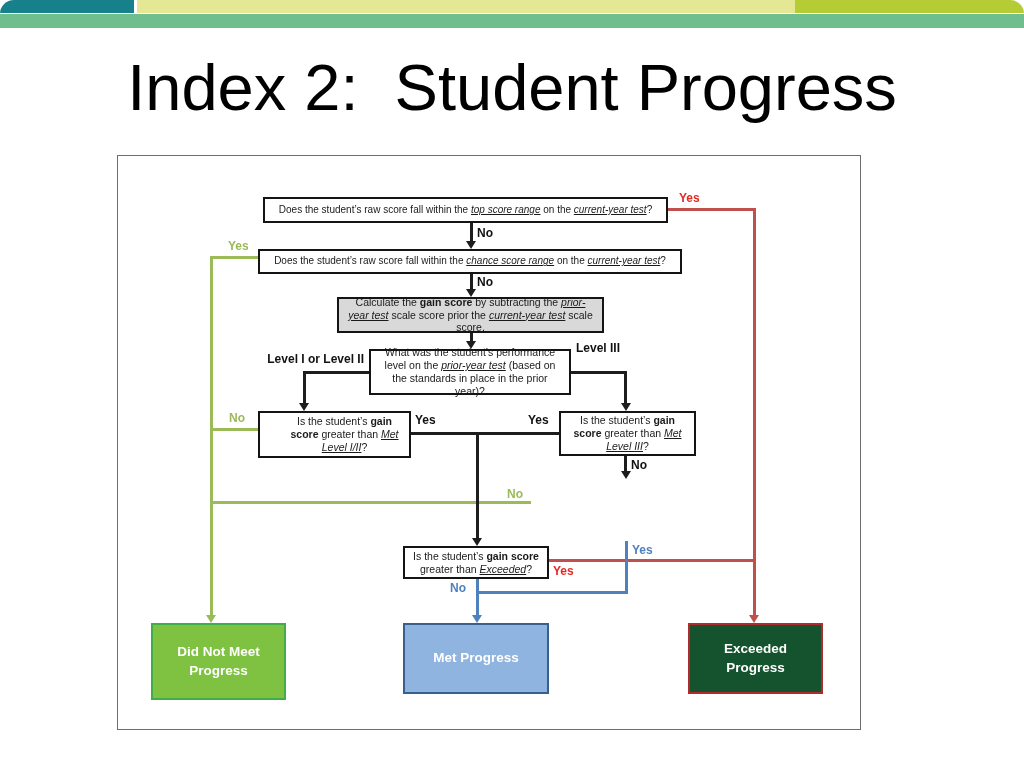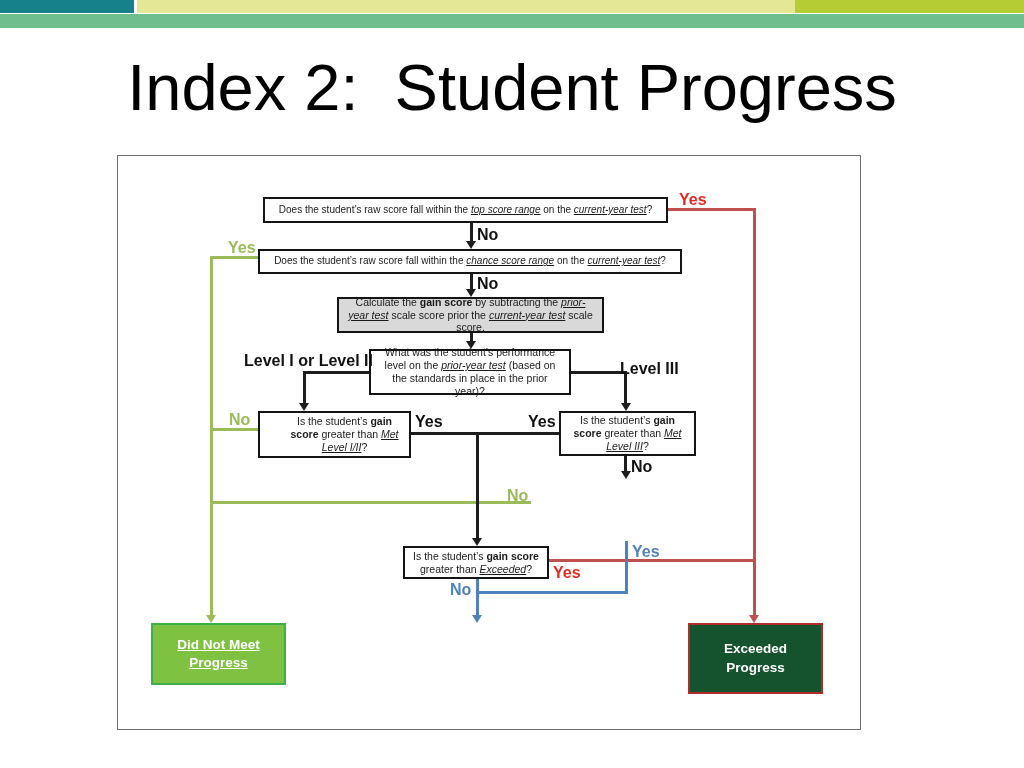--- a/index.html
+++ b/index.html
@@ -1,17 +1,17 @@
 <!DOCTYPE html>
 <html><head>
 <meta charset="utf-8">
 <style>
   html,body{margin:0;padding:0;background:#fff;}
   #stage{position:relative;width:1024px;height:768px;background:#ffffff;overflow:hidden;
-         font-family:"Liberation Sans",sans-serif;}
+         font-family:"Liberation Sans",sans-serif;border-radius:14px;}
   
   .bar{position:absolute;}
   #bar-teal{left:0;top:0;width:134px;height:13px;background:#16818A;}
   #bar-pale{left:137px;top:0;width:658px;height:13px;background:#E4E894;}
   #bar-chartreuse{left:795px;top:0;width:229px;height:13px;background:#B5CC34;}
   #bar-band{left:0;top:14px;width:1024px;height:14px;background:#6FBF8E;}
   
   #slide-title{position:absolute;left:0;top:52px;width:1024px;text-align:center;
                font-size:65px;line-height:1.1;color:#000;white-space:pre;}
   
@@ -33,29 +33,29 @@
   .olive{background:#9BBB59;}
   .blue{background:#4F81BD;}
   .red{background:#C0504D;}
   .z1{z-index:1}.z2{z-index:2}.z3{z-index:3}.z4{z-index:4}
   .arrow{width:0;height:0;border-left:5px solid transparent;border-right:5px solid transparent;
          border-top:8px solid #1D1D1D;z-index:4;}
   .arrow.olive{background:none;border-top-color:#9BBB59;}
   .arrow.blue{background:none;border-top-color:#4F81BD;}
   .arrow.red{background:none;border-top-color:#C0504D;}
   
-  .lbl{position:absolute;font-weight:bold;font-size:16px;color:#111;z-index:6;white-space:nowrap;}
+  .lbl{position:absolute;font-weight:bold;font-size:12px;color:#111;z-index:6;white-space:nowrap;}
   .lbl.olive-t{color:#9BBB59;}
   .lbl.blue-t{color:#4F81BD;}
   .lbl.red-t{color:#E32B25;}
   
   .outcome{position:absolute;box-sizing:border-box;display:flex;align-items:center;justify-content:center;
            text-align:center;color:#fff;font-weight:bold;font-size:13.5px;line-height:1.35;z-index:5;
            padding:4px 14px;}
-  #box-did-not-meet{left:33px;top:467px;width:135px;height:62px;background:#7FC242;border:2.5px solid #3FAE49;text-decoration:underline;}
+  #box-did-not-meet{left:33px;top:467px;width:135px;height:77px;background:#7FC242;border:2.5px solid #3FAE49;}
   #box-met{left:285px;top:467px;width:146px;height:71px;background:#8EB4DF;border:2.5px solid #38608C;}
   #box-exceeded{left:570px;top:467px;width:135px;height:71px;background:#14532d;border:2.5px solid #B02B2C;}
 </style>
 </head>
 <body>
 
 <div id="stage">
 
   <div class="bar" id="bar-teal"></div>
   <div class="bar" id="bar-pale"></div>
@@ -128,27 +128,28 @@
 
     <div class="fbox" style="left:285px;top:390px;width:146px;height:33px;">
       <div><span>Is the student’s </span><span class="b">gain score</span><span> greater than </span><span class="iu">Exceeded</span><span>?</span></div>
     </div>
 
     <div class="lbl" style="left:359px;top:70px;">No</div>
     <div class="lbl red-t" style="left:561px;top:35px;">Yes</div>
     <div class="lbl olive-t" style="left:110px;top:83px;">Yes</div>
     <div class="lbl" style="left:359px;top:119px;">No</div>
     <div class="lbl" style="left:126px;top:196px;width:120px;text-align:right;">Level I or Level II</div>
-    <div class="lbl" style="left:458px;top:204px;margin-left:44px;">Level III</div>
+    <div class="lbl" style="left:458px;top:185px;">Level III</div>
     <div class="lbl olive-t" style="left:111px;top:255px;">No</div>
     <div class="lbl" style="left:297px;top:257px;">Yes</div>
     <div class="lbl" style="left:410px;top:257px;">Yes</div>
     <div class="lbl" style="left:513px;top:302px;">No</div>
     <div class="lbl olive-t" style="left:389px;top:331px;">No</div>
     <div class="lbl blue-t" style="left:514px;top:387px;">Yes</div>
     <div class="lbl red-t" style="left:435px;top:408px;">Yes</div>
     <div class="lbl blue-t" style="left:332px;top:425px;">No</div>
 
     <div class="outcome" id="box-did-not-meet">Did Not Meet Progress</div>
+    <div class="outcome" id="box-met">Met Progress</div>
     <div class="outcome" id="box-exceeded">Exceeded Progress</div>
 
   </div>
 </div>
 
 </body></html>

